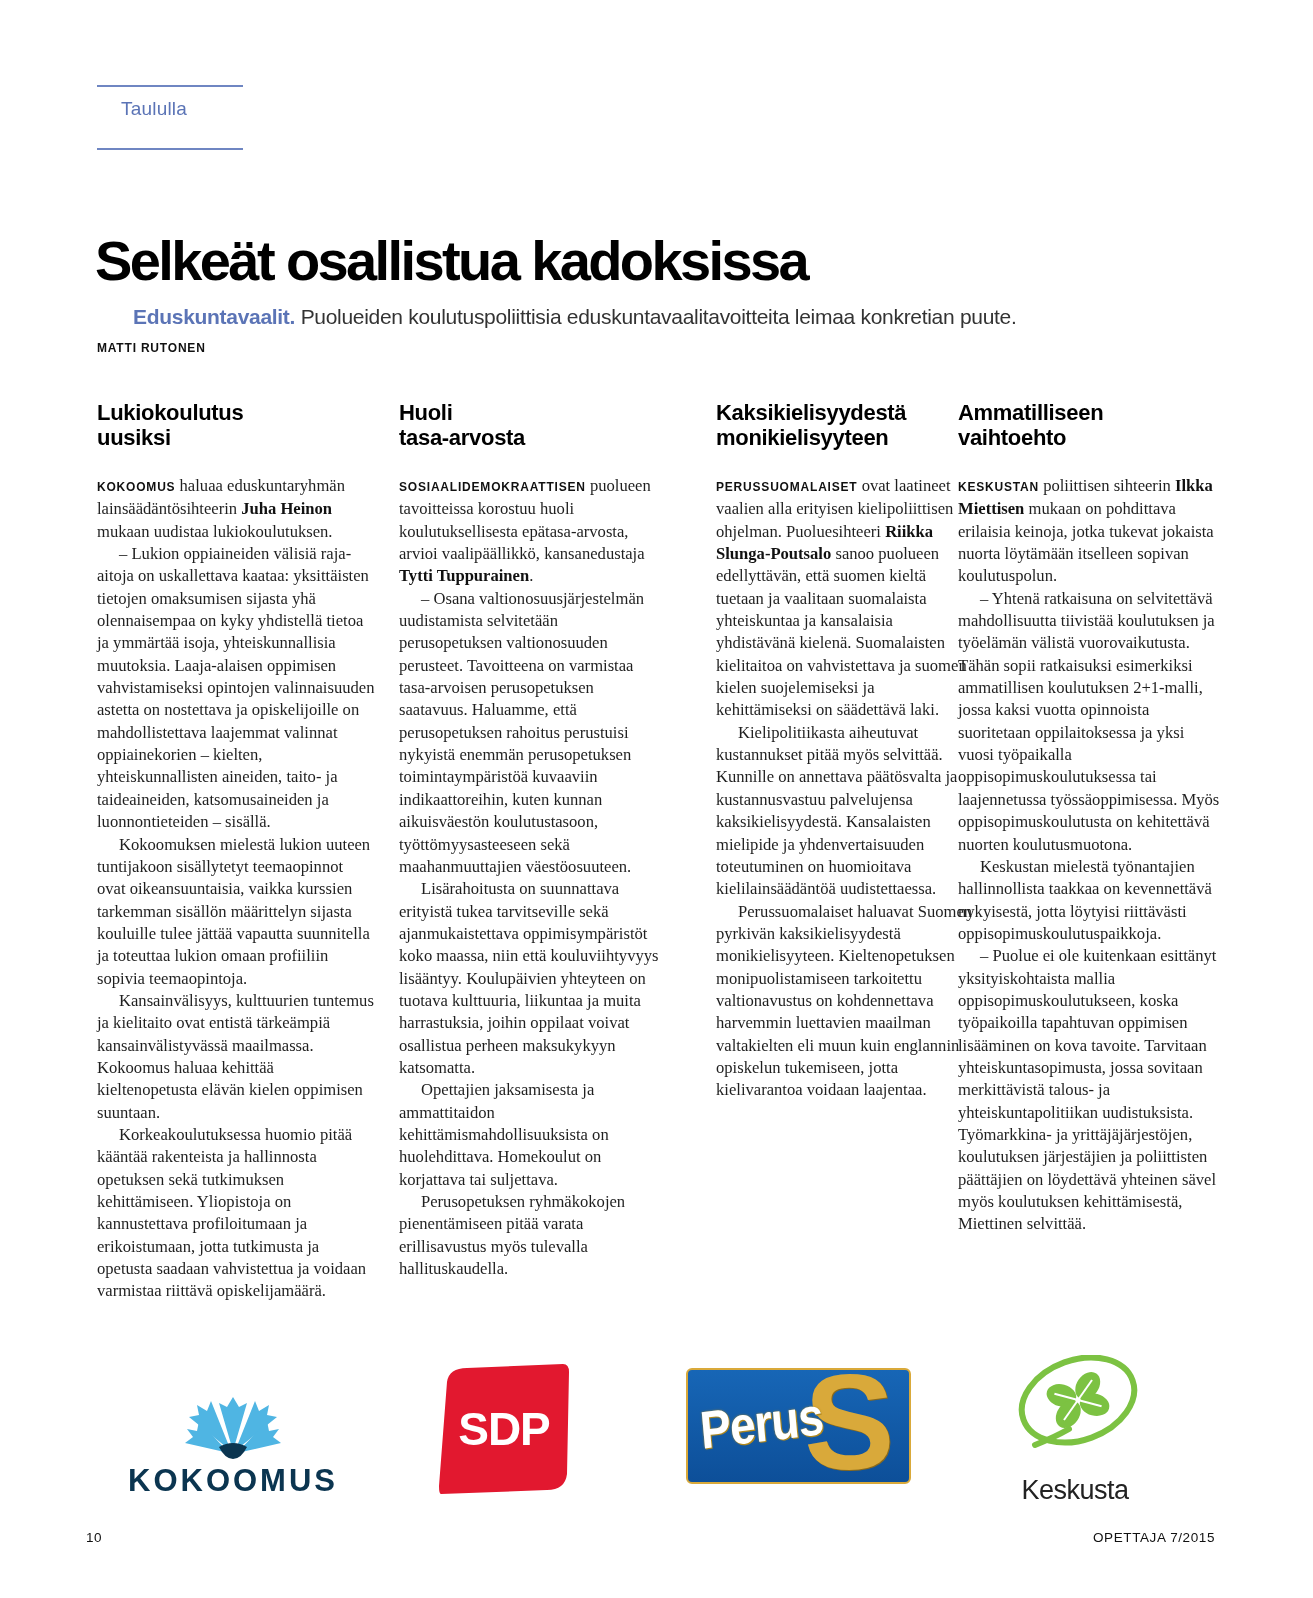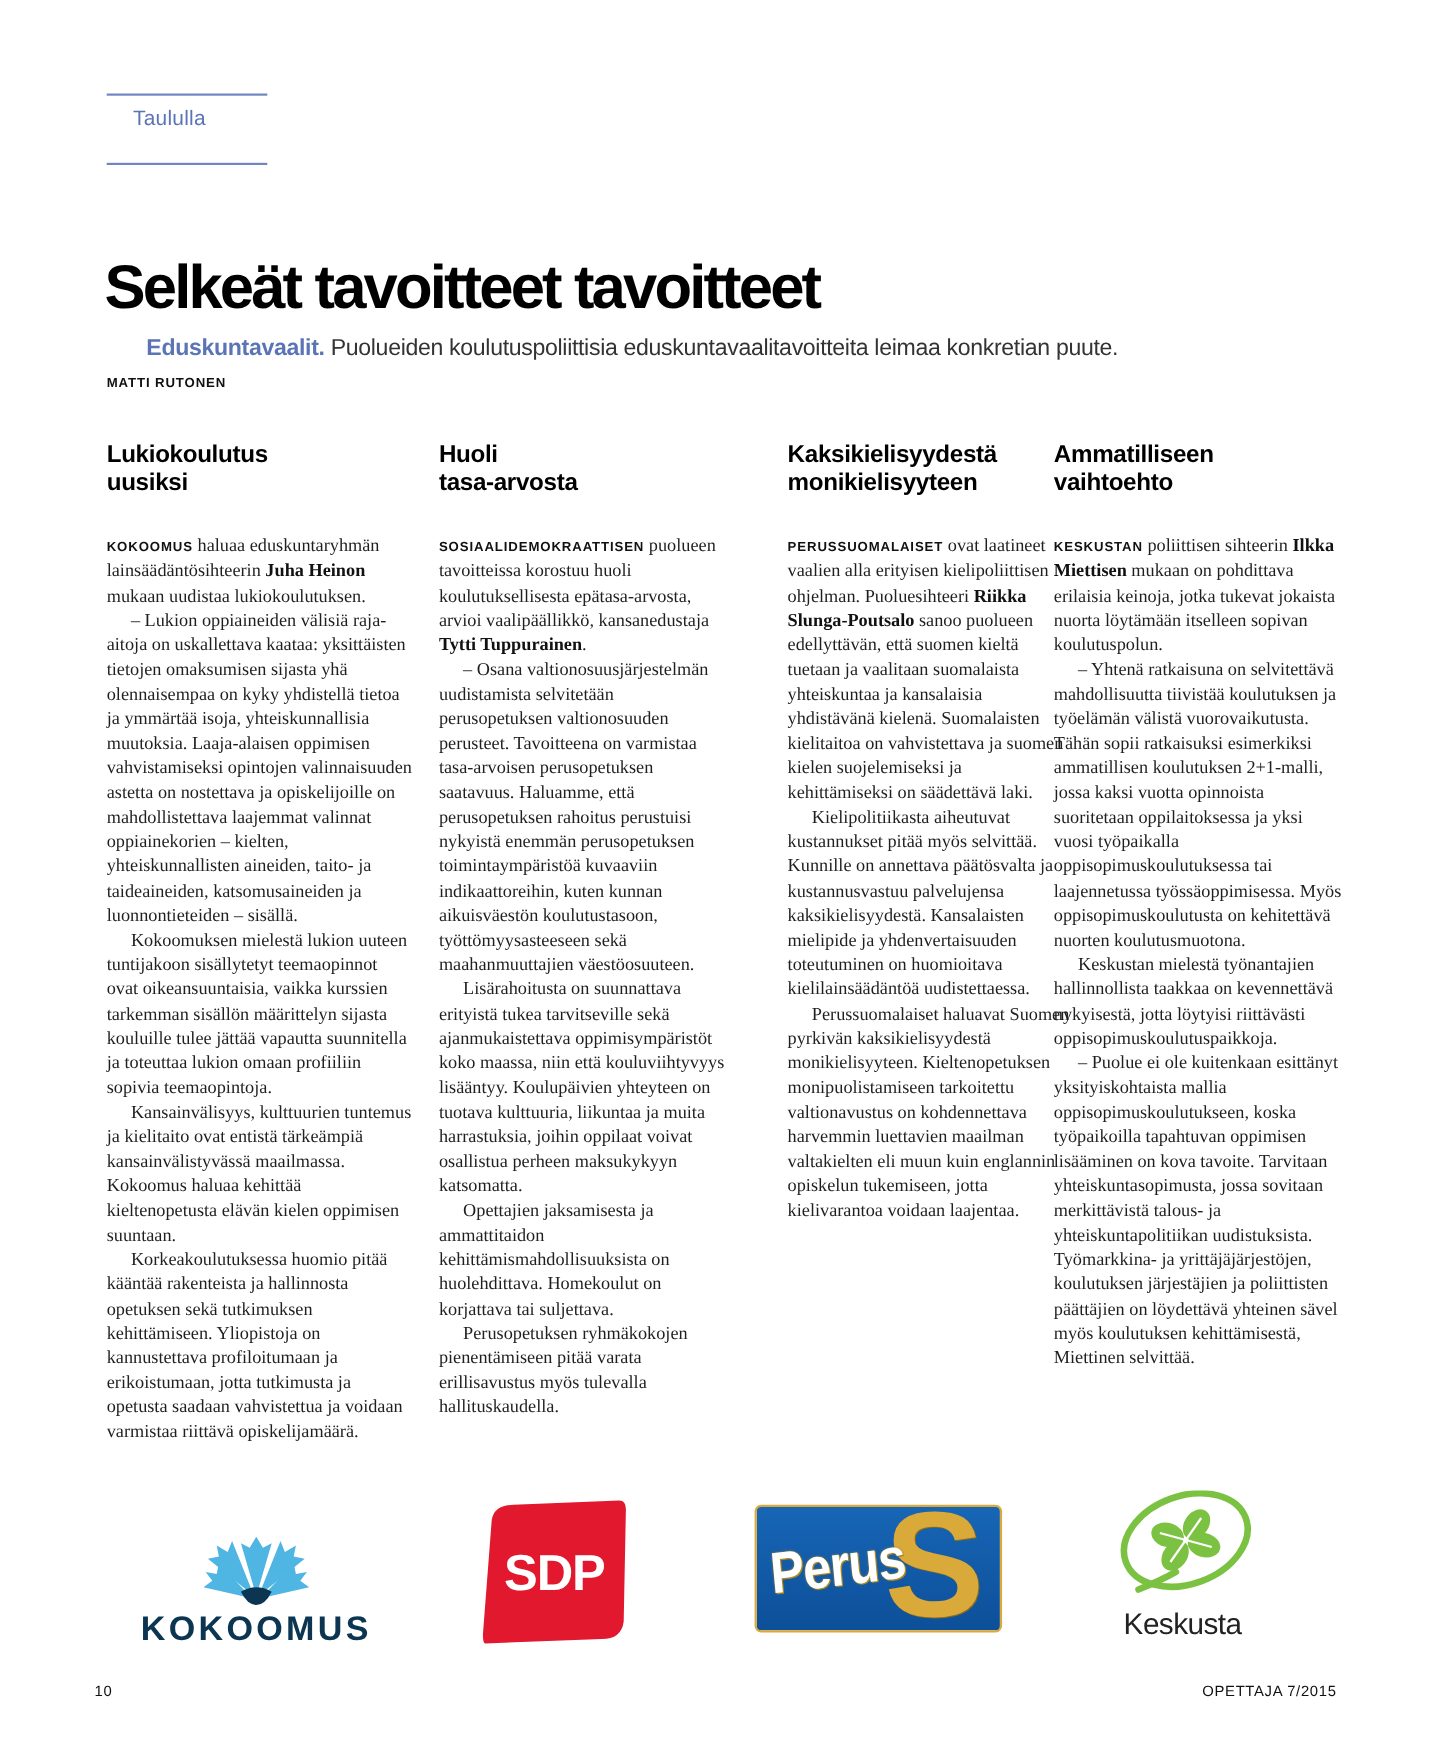--- a/index.html
+++ b/index.html
@@ -4,37 +4,37 @@
 <style>
   html, body { margin:0; padding:0; background:#ffffff; }
   body { width:1313px; height:1598px; position:relative; overflow:hidden; color:#1a1a1a; }
   .rule { position:absolute; left:97px; width:146px; height:2px; background:#6f86c2; }
   .kicker { position:absolute; left:121px; top:98px; font-family:"Liberation Sans", sans-serif; font-size:19px; color:#5b74b6; letter-spacing:0.2px; }
   .title { position:absolute; left:95px; top:228px; font-family:"Liberation Sans", sans-serif; font-weight:bold; font-size:56px; letter-spacing:-2.6px; color:#000; white-space:nowrap; }
   .subtitle { position:absolute; left:97px; top:305px; font-family:"Liberation Sans", sans-serif; font-size:21px; color:#333; white-space:nowrap; letter-spacing:-0.3px;margin-left:36px; }
   .subtitle .lead { color:#5b74b6; font-weight:bold; }
   .byline { position:absolute; left:97px; top:341px; font-family:"Liberation Sans", sans-serif; font-weight:bold; font-size:12px; letter-spacing:0.8px; color:#111; }
   .col { position:absolute; top:400px; width:278px; }
-  .col h2 { margin:0 0 35px 0; font-family:"Liberation Sans", sans-serif; font-weight:bold; font-size:22px; line-height:25px; color:#000; letter-spacing:-0.3px; }
+  .col h2 { margin:0 0 25px 0; font-family:"Liberation Sans", sans-serif; font-weight:bold; font-size:22px; line-height:25px; color:#000; letter-spacing:-0.3px; }
   .col .body { font-family:"Liberation Serif", serif; font-size:16.6px; line-height:22.35px; color:#1f1f1f; }
   .col p { margin:0; text-indent:22px; }
   .col p.first { text-indent:0; }
   .col .caps { font-family:"Liberation Sans", sans-serif; font-weight:bold; font-size:12px; letter-spacing:0.8px; color:#111; }
   .col b { font-weight:bold; color:#111; }
   .logo { position:absolute; }
   .footer { position:absolute; top:1530px; font-family:"Liberation Sans", sans-serif; font-weight:normal; font-size:13.5px; letter-spacing:0.6px; color:#111; }
 </style>
 </head>
 <body>
 
 <div class="rule" style="top:85px;"></div>
 <div class="kicker">Taululla</div>
 <div class="rule" style="top:148px;"></div>
 
-<div class="title">Selkeät tavoitteet tavoitteet</div>
+<div class="title">Selkeät osallistua kadoksissa</div>
 <div class="subtitle">
   <span class="lead">Eduskuntavaalit.</span>
   <span>Puolueiden koulutuspoliittisia eduskuntavaalitavoitteita leimaa konkretian puute.</span>
 </div>
 <div class="byline">MATTI RUTONEN</div>
 
 <div class="col" style="left:97px;">
   <h2><span>Lukiokoulutus</span><br><span>uusiksi</span></h2>
   <div class="body">
     <p class="first"><span class="caps">KOKOOMUS</span> <span>haluaa eduskuntaryhmän lainsäädäntösihteerin</span> <b>Juha Heinon</b> <span>mukaan uudistaa lukiokoulutuksen.</span></p>
@@ -108,17 +108,17 @@
     <path d="M30,90 Q50,82 64,74" fill="none" stroke="#7cc242" stroke-width="6" stroke-linecap="round"></path>
     <g transform="translate(73,45) rotate(-20)">
       <ellipse cx="-14" cy="-10" rx="15" ry="11" fill="#7cc242" transform="rotate(35 -14 -10)"></ellipse>
       <ellipse cx="14" cy="-10" rx="15" ry="11" fill="#7cc242" transform="rotate(-35 14 -10)"></ellipse>
       <ellipse cx="-14" cy="10" rx="15" ry="11" fill="#7cc242" transform="rotate(-35 -14 10)"></ellipse>
       <ellipse cx="14" cy="10" rx="15" ry="11" fill="#7cc242" transform="rotate(35 14 10)"></ellipse>
       <line x1="-20" y1="-14" x2="20" y2="14" stroke="#fff" stroke-width="2"></line>
       <line x1="20" y1="-14" x2="-20" y2="14" stroke="#fff" stroke-width="2"></line>
     </g>
   </svg>
-  <div style="font-family:'Liberation Sans',sans-serif; font-size:27px; color:#222; text-align:center; letter-spacing:-0.5px; margin-top:6px;">Keskusta</div>
+  <div style="font-family:'Liberation Sans',sans-serif; font-size:27px; color:#222; text-align:center; letter-spacing:-0.5px; margin-top:20px;">Keskusta</div>
 </div>
 
 <div class="footer" style="left:86px;">10</div>
 <div class="footer" style="left:1093px;">OPETTAJA 7/2015</div>
 
 </body></html>

